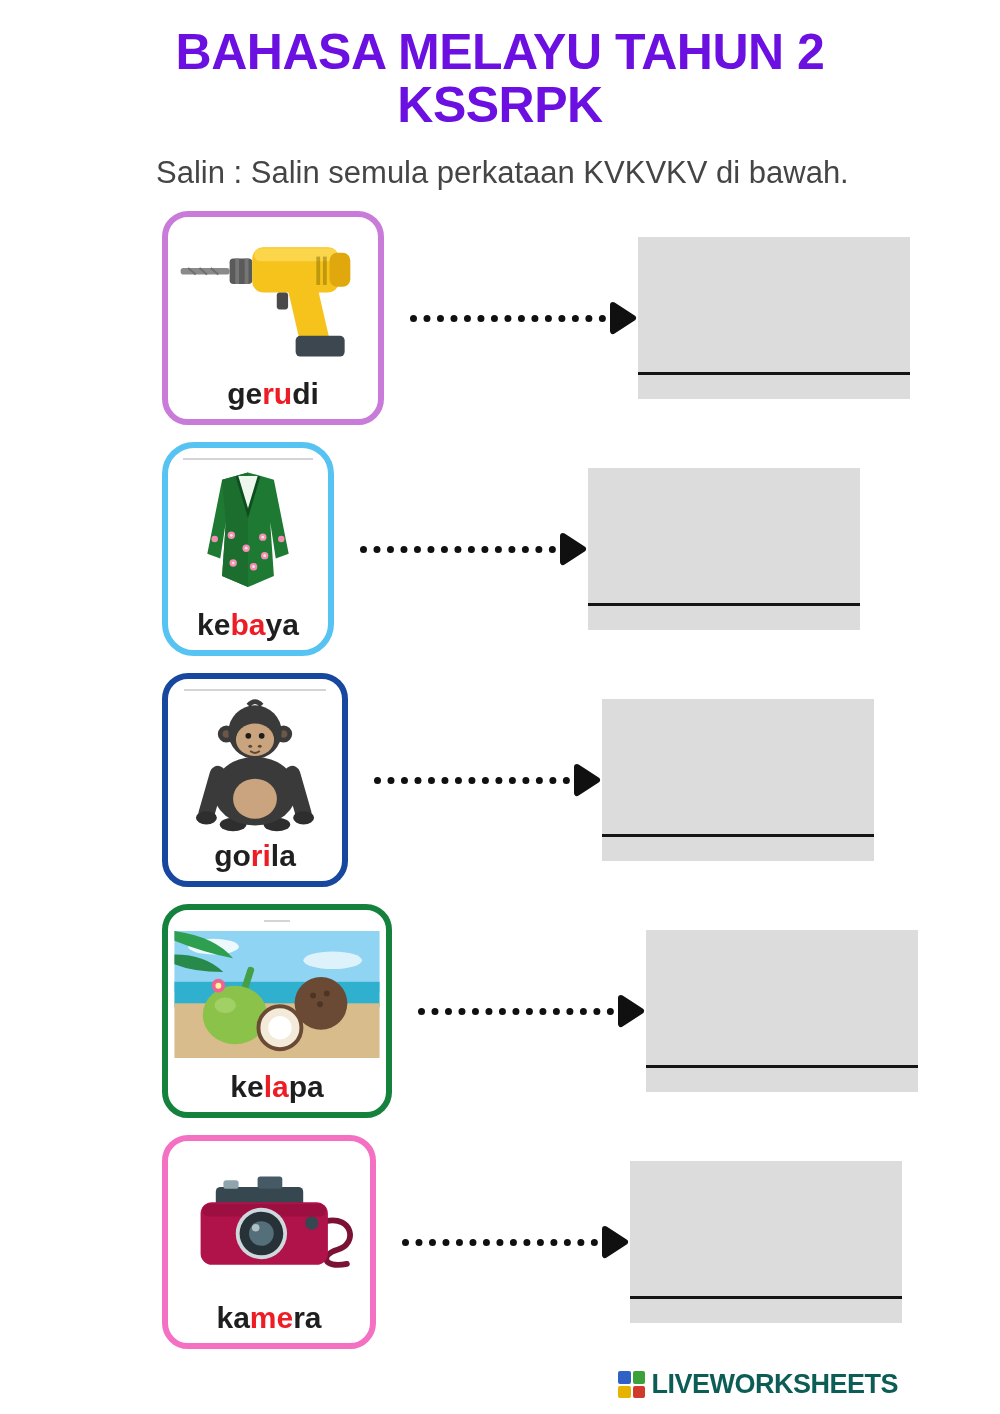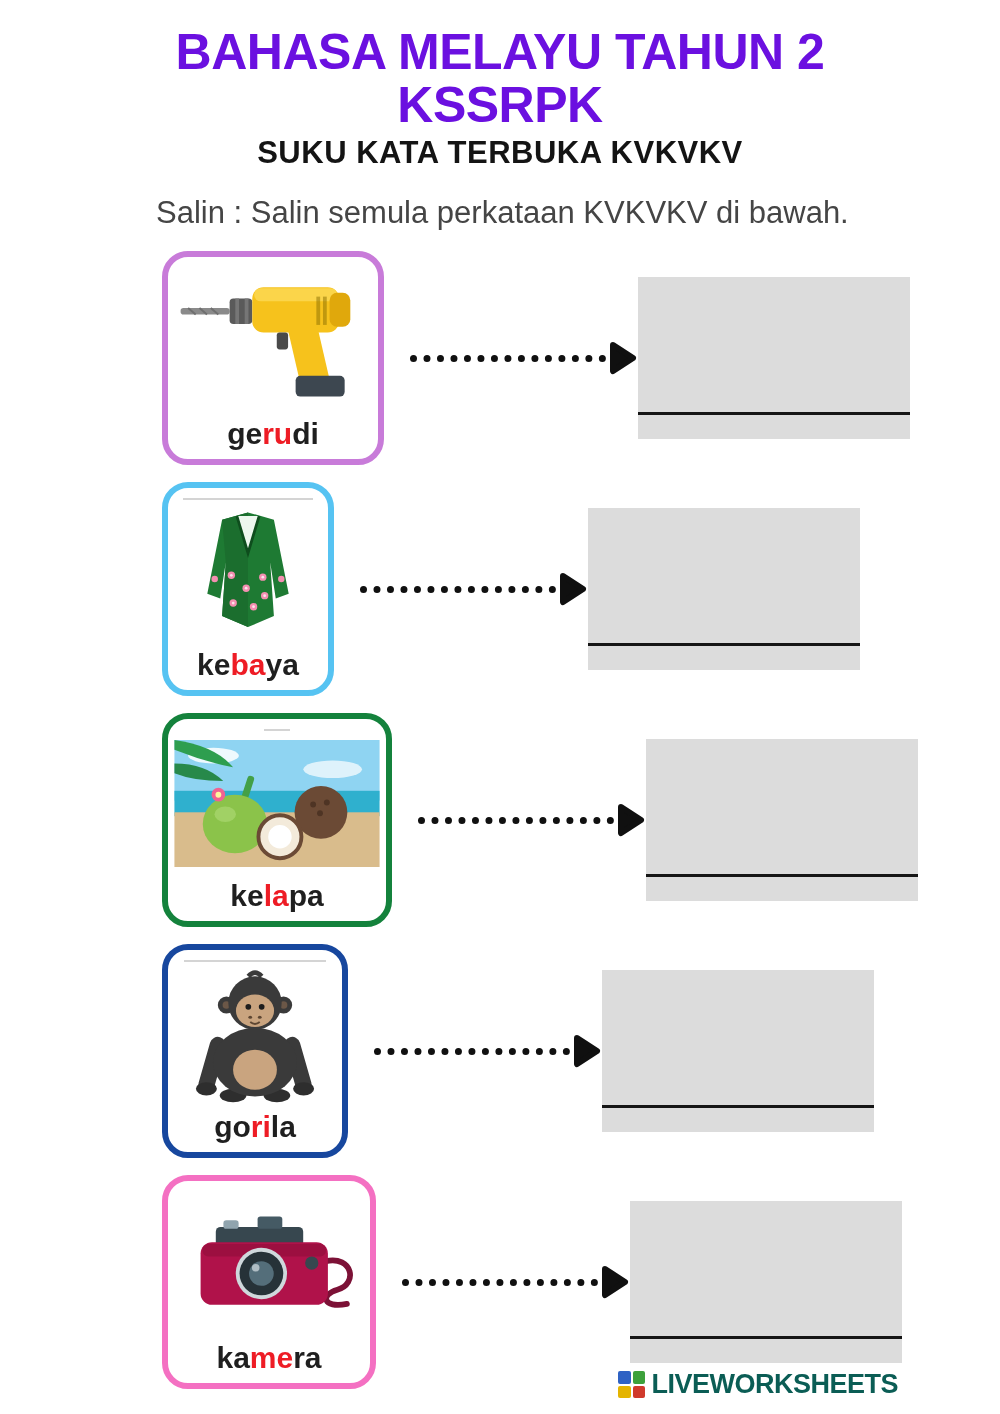--- a/index.html
+++ b/index.html
@@ -38,21 +38,20 @@
   .lg-3 { background:#e4b400; } .lg-4 { background:#d03a2c; }
   .brand { font-size:27px; font-weight:800; color:#0B5D55; letter-spacing:-0.5px; }
 </style>
 </head>
 <body>
 
 <div class="page">
 
   <div class="header">
     <div class="title" style="color: rgb(107, 16, 224);">BAHASA MELAYU TAHUN 2 KSSRPK</div>
-    <div class="subtitle">SUKU KATA TERBUKA KVKVKV</div>
   </div>
   <div class="instruction">Salin : Salin semula perkataan KVKVKV di bawah.</div>
 
   <div class="rows">
 
     <div class="row">
       <div class="card" style="border-color: rgb(200, 123, 217);">
         <div class="imgwrap">
           <svg viewBox="0 0 200 140" width="198" height="132">
             <rect x="2" y="36" width="52" height="7" rx="3" fill="#8a8a8a"></rect>
@@ -79,21 +78,21 @@
               <path d="M5 4 L25 17 L5 30 Z" fill="#101010" stroke="#101010" stroke-width="6" stroke-linejoin="round"></path>
             </svg>
         </div>
       </div>
       <div class="answer" style="background: rgb(220, 220, 220);">
         <div class="line"></div>
       </div>
     </div>
 
     <div class="row">
-      <div class="card" style="border-color: rgb(86, 195, 242);">
+      <div class="card" style="border-color: rgb(86, 195, 242); border-radius: 32px;">
         <div class="topline"></div>
         <div class="imgwrap">
           <svg viewBox="0 0 160 150" width="148" height="139">
             <path d="M80 10 L52 18 L36 98 L50 103 L56 64 L52 122 L80 134 L108 122 L104 64 L110 103 L124 98 L108 18 Z" fill="#1E7A33"></path>
             <path d="M80 10 L52 18 L56 64 L52 122 L80 134 Z" fill="#1B6E2E"></path>
             <polygon points="68,14 80,54 92,14" fill="#EDF7EE"></polygon>
             <path d="M68 14 L80 54 L92 14" fill="none" stroke="#0e4d1d" stroke-width="3"></path>
             <g fill="#F48FB1">
               <circle cx="62" cy="78" r="4"></circle>
                 <circle cx="78" cy="92" r="4"></circle>
@@ -123,61 +122,20 @@
               <path d="M5 4 L25 17 L5 30 Z" fill="#101010" stroke="#101010" stroke-width="6" stroke-linejoin="round"></path>
             </svg>
         </div>
       </div>
       <div class="answer" style="background: rgb(220, 220, 220);">
         <div class="line"></div>
       </div>
     </div>
 
     <div class="row">
-      <div class="card" style="border-color: rgb(20, 130, 60);">
-        <div class="topline short"></div>
-        <div class="imgwrap">
-          <svg viewBox="0 0 210 130" width="206" height="127">
-            <rect width="210" height="62" fill="#8FD4F2"></rect>
-            <ellipse cx="40" cy="16" rx="26" ry="8" fill="#ffffff" opacity="0.85"></ellipse>
-            <ellipse cx="162" cy="30" rx="30" ry="9" fill="#ffffff" opacity="0.7"></ellipse>
-            <rect y="52" width="210" height="26" fill="#2FB0CE"></rect>
-            <rect y="74" width="210" height="56" fill="#D9BC8C"></rect>
-            <path d="M0 0 Q42 6 60 28 Q30 22 0 10 Z" fill="#2E9E4F"></path>
-            <path d="M0 24 Q32 24 50 42 Q20 42 0 34 Z" fill="#27894A"></path>
-            <circle cx="150" cy="74" r="27" fill="#6B4A35"></circle>
-            <circle cx="142" cy="66" r="3" fill="#4e3424"></circle>
-            <circle cx="156" cy="64" r="3" fill="#4e3424"></circle>
-            <circle cx="149" cy="75" r="3" fill="#4e3424"></circle>
-            <rect x="70" y="36" width="7" height="36" rx="3" fill="#43A047" transform="rotate(18 73 54)"></rect>
-            <ellipse cx="62" cy="86" rx="33" ry="30" fill="#8BC34A"></ellipse>
-            <ellipse cx="52" cy="76" rx="11" ry="8" fill="#A5D46A" opacity="0.85"></ellipse>
-            <circle cx="45" cy="56" r="7" fill="#F06292"></circle>
-            <circle cx="45" cy="56" r="3" fill="#FFF59D"></circle>
-            <circle cx="108" cy="99" r="22" fill="#F3EADA"></circle>
-            <circle cx="108" cy="99" r="22" fill="none" stroke="#6B4A35" stroke-width="4"></circle>
-            <circle cx="108" cy="99" r="12" fill="#FFFFFF"></circle>
-          </svg>
-        </div>
-        <div class="word"><span>ke</span><span class="syll-mid" style="color: rgb(238, 28, 37);">la</span><span>pa</span></div>
-      </div>
-      <div class="arrow">
-        <div class="dots"></div>
-        <div class="head">
-          <svg width="30" height="34" viewBox="0 0 30 34">
-              <path d="M5 4 L25 17 L5 30 Z" fill="#101010" stroke="#101010" stroke-width="6" stroke-linejoin="round"></path>
-            </svg>
-        </div>
-      </div>
-      <div class="answer" style="background: rgb(220, 220, 220);">
-        <div class="line"></div>
-      </div>
-    </div>
-
-    <div class="row">
       <div class="card" style="border-color: rgb(23, 71, 158);">
         <div class="topline"></div>
         <div class="imgwrap">
           <svg viewBox="0 0 170 150" width="162" height="143">
             <ellipse cx="62" cy="139" rx="14" ry="7" fill="#2e2e2e"></ellipse>
             <ellipse cx="108" cy="139" rx="14" ry="7" fill="#2e2e2e"></ellipse>
             <line x1="46" y1="86" x2="34" y2="128" stroke="#3a3a3a" stroke-width="17" stroke-linecap="round"></line>
             <line x1="124" y1="86" x2="136" y2="128" stroke="#3a3a3a" stroke-width="17" stroke-linecap="round"></line>
             <ellipse cx="34" cy="132" rx="11" ry="7" fill="#2e2e2e"></ellipse>
             <ellipse cx="136" cy="132" rx="11" ry="7" fill="#2e2e2e"></ellipse>
@@ -206,20 +164,61 @@
               <path d="M5 4 L25 17 L5 30 Z" fill="#101010" stroke="#101010" stroke-width="6" stroke-linejoin="round"></path>
             </svg>
         </div>
       </div>
       <div class="answer" style="background: rgb(220, 220, 220);">
         <div class="line"></div>
       </div>
     </div>
 
     <div class="row">
+      <div class="card" style="border-color: rgb(20, 130, 60);">
+        <div class="topline short"></div>
+        <div class="imgwrap">
+          <svg viewBox="0 0 210 130" width="206" height="127">
+            <rect width="210" height="62" fill="#8FD4F2"></rect>
+            <ellipse cx="40" cy="16" rx="26" ry="8" fill="#ffffff" opacity="0.85"></ellipse>
+            <ellipse cx="162" cy="30" rx="30" ry="9" fill="#ffffff" opacity="0.7"></ellipse>
+            <rect y="52" width="210" height="26" fill="#2FB0CE"></rect>
+            <rect y="74" width="210" height="56" fill="#D9BC8C"></rect>
+            <path d="M0 0 Q42 6 60 28 Q30 22 0 10 Z" fill="#2E9E4F"></path>
+            <path d="M0 24 Q32 24 50 42 Q20 42 0 34 Z" fill="#27894A"></path>
+            <circle cx="150" cy="74" r="27" fill="#6B4A35"></circle>
+            <circle cx="142" cy="66" r="3" fill="#4e3424"></circle>
+            <circle cx="156" cy="64" r="3" fill="#4e3424"></circle>
+            <circle cx="149" cy="75" r="3" fill="#4e3424"></circle>
+            <rect x="70" y="36" width="7" height="36" rx="3" fill="#43A047" transform="rotate(18 73 54)"></rect>
+            <ellipse cx="62" cy="86" rx="33" ry="30" fill="#8BC34A"></ellipse>
+            <ellipse cx="52" cy="76" rx="11" ry="8" fill="#A5D46A" opacity="0.85"></ellipse>
+            <circle cx="45" cy="56" r="7" fill="#F06292"></circle>
+            <circle cx="45" cy="56" r="3" fill="#FFF59D"></circle>
+            <circle cx="108" cy="99" r="22" fill="#F3EADA"></circle>
+            <circle cx="108" cy="99" r="22" fill="none" stroke="#6B4A35" stroke-width="4"></circle>
+            <circle cx="108" cy="99" r="12" fill="#FFFFFF"></circle>
+          </svg>
+        </div>
+        <div class="word"><span>ke</span><span class="syll-mid" style="color: rgb(238, 28, 37);">la</span><span>pa</span></div>
+      </div>
+      <div class="arrow">
+        <div class="dots"></div>
+        <div class="head">
+          <svg width="30" height="34" viewBox="0 0 30 34">
+              <path d="M5 4 L25 17 L5 30 Z" fill="#101010" stroke="#101010" stroke-width="6" stroke-linejoin="round"></path>
+            </svg>
+        </div>
+      </div>
+      <div class="answer" style="background: rgb(220, 220, 220);">
+        <div class="line"></div>
+      </div>
+    </div>
+
+    <div class="row">
       <div class="card" style="border-color: rgb(244, 112, 194); align-items: center;">
         <div class="imgwrap">
           <svg viewBox="0 0 200 130" width="190" height="124">
             <path d="M160 62 C188 56 194 86 172 92 C154 97 156 112 182 107" stroke="#7C1136" stroke-width="6" fill="none" stroke-linecap="round"></path>
             <rect x="44" y="26" width="92" height="22" rx="5" fill="#37474F"></rect>
             <rect x="52" y="19" width="16" height="9" rx="3" fill="#90A4AE"></rect>
             <rect x="88" y="15" width="26" height="13" rx="3" fill="#455A64"></rect>
             <rect x="28" y="42" width="134" height="66" rx="12" fill="#B0124A"></rect>
             <rect x="30" y="44" width="130" height="13" rx="6" fill="#9C0F40"></rect>
             <circle cx="92" cy="75" r="27" fill="#CFD8DC"></circle>

